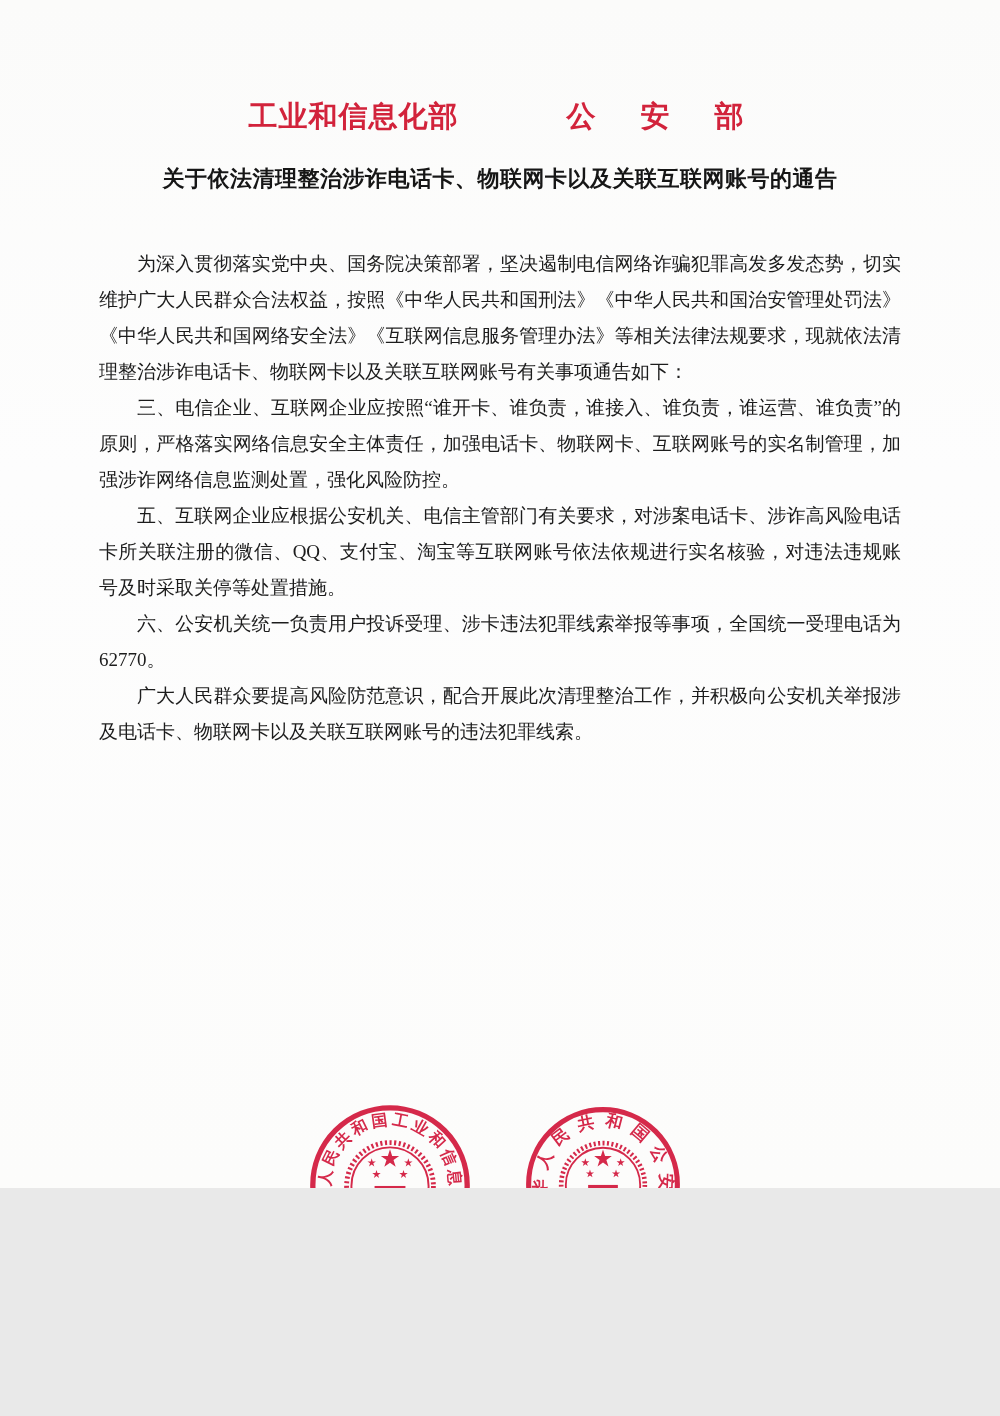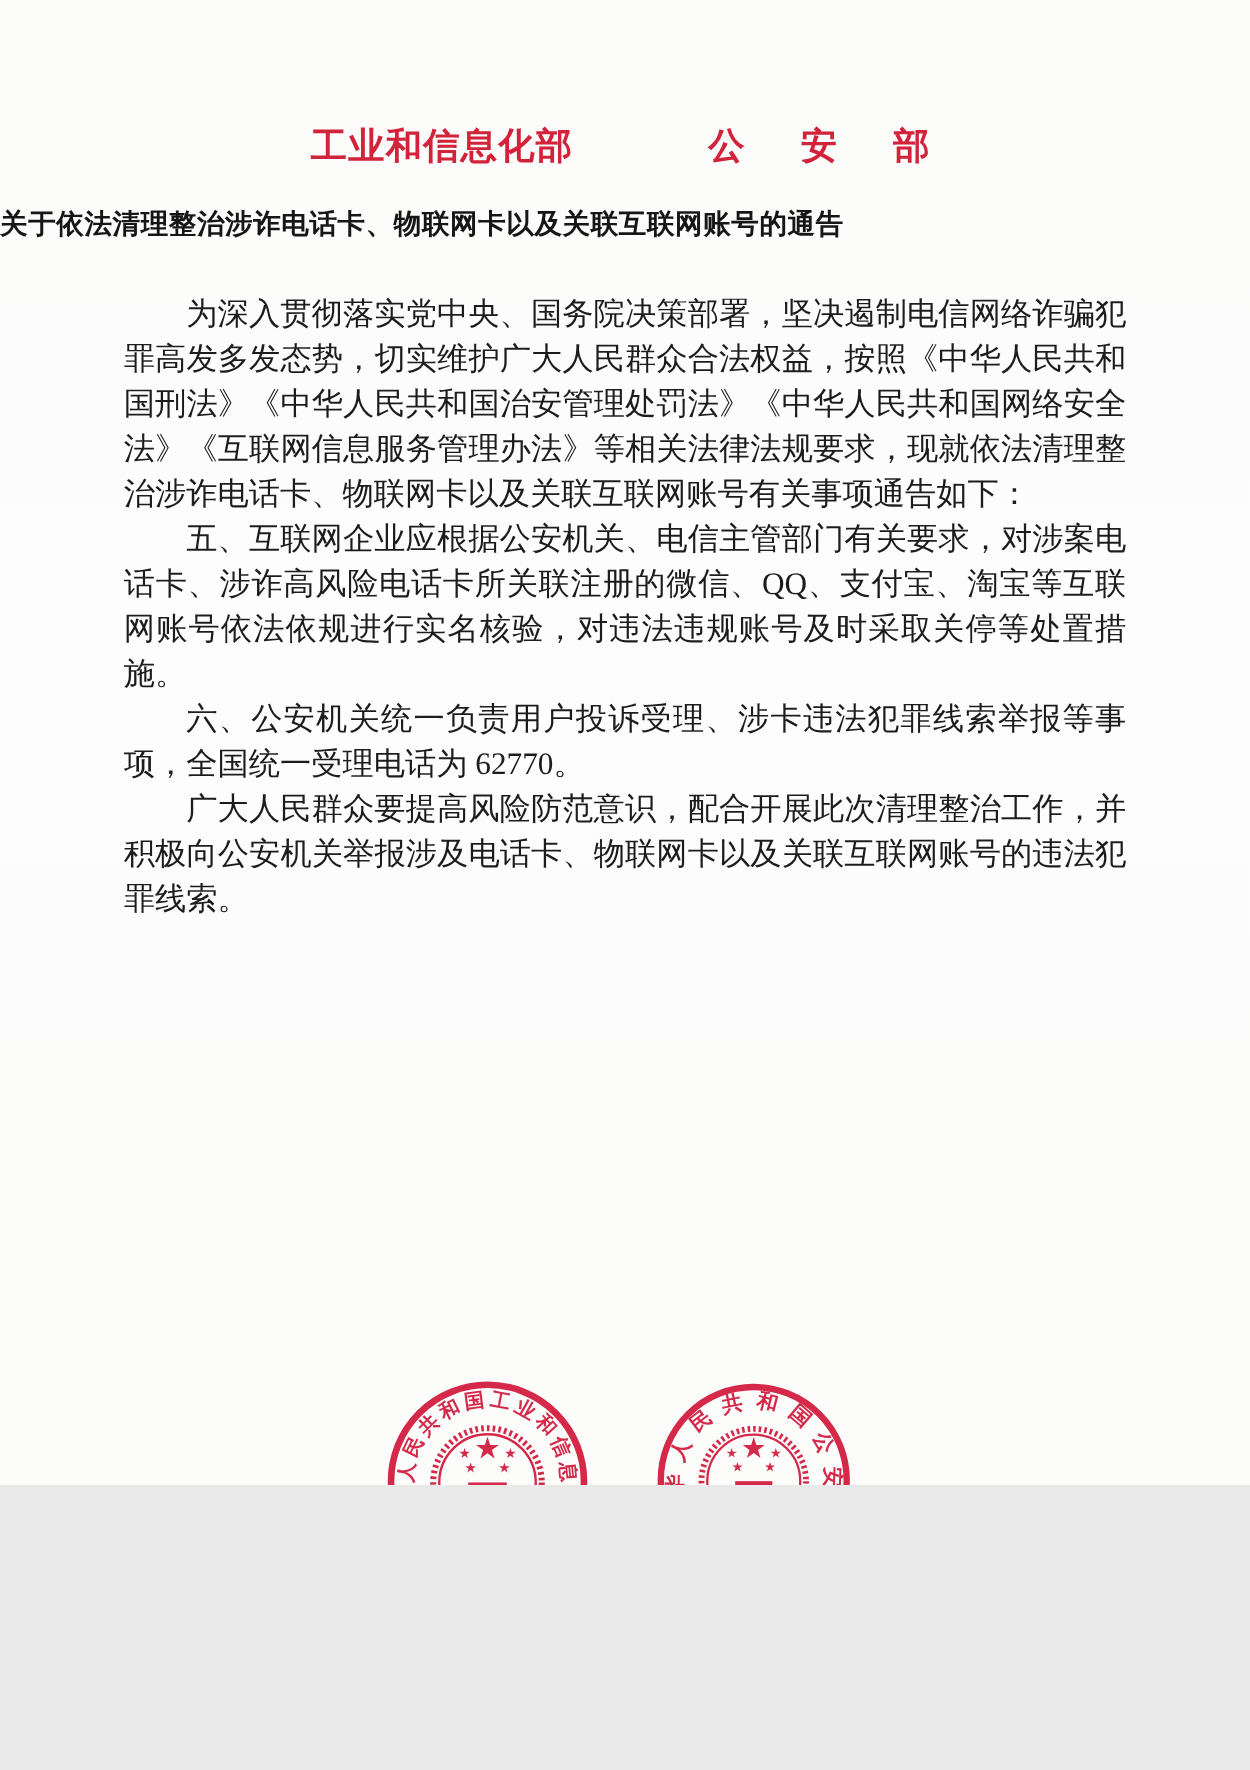--- a/index.html
+++ b/index.html
@@ -25,31 +25,31 @@
     padding-top: 97px;
     font-size: 29px;
     font-weight: bold;
     color: var(--header-red, #d2233b);
     letter-spacing: 1px;
     white-space: pre;
   }
   .ministry-right { letter-spacing: 8px; }
   .doc-title {
     margin: 27px auto 0 auto;
-    text-align: left;
+    text-align: center;
     font-size: 22px;
     font-weight: bold;
     color: #161616;
     letter-spacing: 0.5px;
   }
   
   .doc-body {
     width: 802px;
-    margin: 40px auto 0 auto;
-    font-size: 25px;
+    margin: 52px auto 0 auto;
+    font-size: 19px;
     line-height: 36px;
     color: #1c1c1c;
     text-align: justify;
   }
   .doc-body p {
     margin: 0;
     text-indent: 2em;
   }
   
   .seal {
@@ -96,20 +96,21 @@
   <header>
     <div class="ministries">
       <span class="ministry-left">工业和信息化部</span>
       <span class="ministry-right">公　安　部</span>
     </div>
     <h1 class="doc-title">关于依法清理整治涉诈电话卡、物联网卡以及关联互联网账号的通告</h1>
   </header>
 
   <main class="doc-body">
     <p>为深入贯彻落实党中央、国务院决策部署，坚决遏制电信网络诈骗犯罪高发多发态势，切实维护广大人民群众合法权益，按照《中华人民共和国刑法》《中华人民共和国治安管理处罚法》《中华人民共和国网络安全法》《互联网信息服务管理办法》等相关法律法规要求，现就依法清理整治涉诈电话卡、物联网卡以及关联互联网账号有关事项通告如下：</p>
+    <p>三、电信企业、互联网企业应按照“谁开卡、谁负责，谁接入、谁负责，谁运营、谁负责”的原则，严格落实网络信息安全主体责任，加强电话卡、物联网卡、互联网账号的实名制管理，加强涉诈网络信息监测处置，强化风险防控。</p>
     <p>五、互联网企业应根据公安机关、电信主管部门有关要求，对涉案电话卡、涉诈高风险电话卡所关联注册的微信、QQ、支付宝、淘宝等互联网账号依法依规进行实名核验，对违法违规账号及时采取关停等处置措施。</p>
     <p>六、公安机关统一负责用户投诉受理、涉卡违法犯罪线索举报等事项，全国统一受理电话为 62770。</p>
     <p>广大人民群众要提高风险防范意识，配合开展此次清理整治工作，并积极向公安机关举报涉及电话卡、物联网卡以及关联互联网账号的违法犯罪线索。</p>
   </main>
 
   <div class="seal seal-left">
     <svg viewBox="0 0 170 170" width="164" height="164">
       <defs>
         <polygon id="star" points="0,-1 0.2245,-0.309 0.951,-0.309 0.3633,0.118 0.5878,0.809 0,0.382 -0.5878,0.809 -0.3633,0.118 -0.951,-0.309 -0.2245,-0.309"></polygon>
         <path id="ringPathA" d="M 37.5 124.9 A 62 62 0 1 1 132.5 124.9" fill="none"></path>

